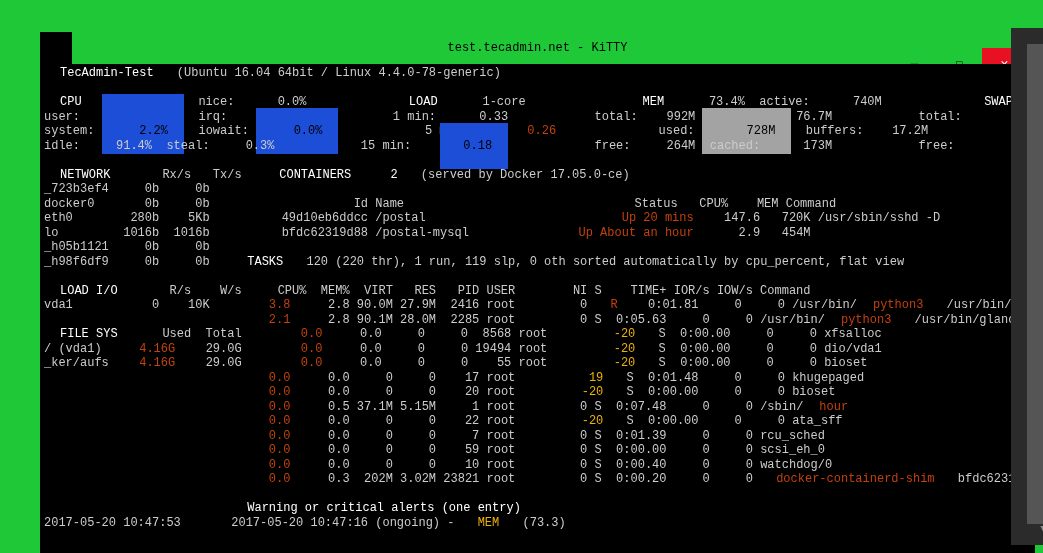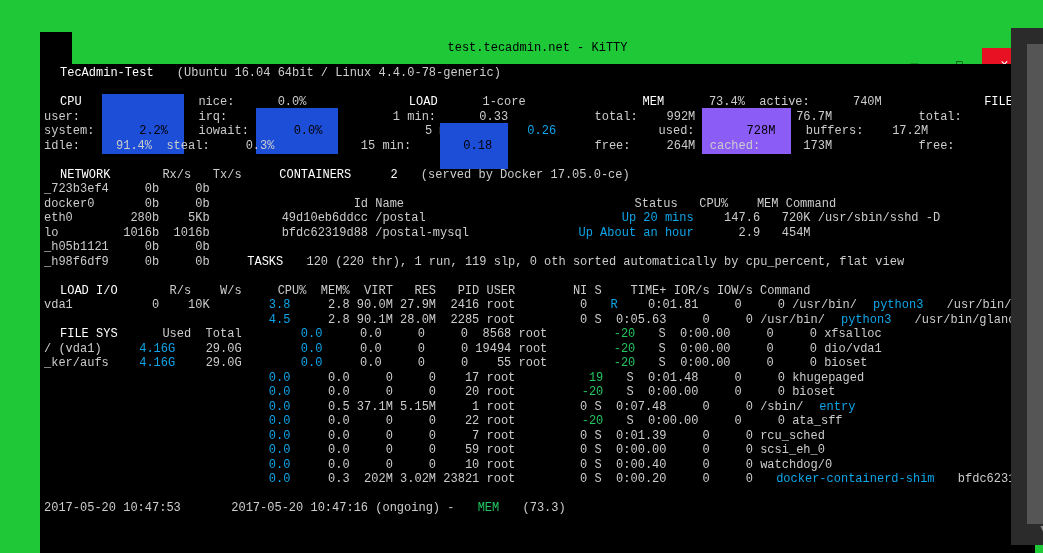--- a/index.html
+++ b/index.html
@@ -54,25 +54,25 @@
   margin: 0 8px 8px 8px;
   height: 517px;
   padding: 2px 4px;
   color: #ccc;
   line-height: 14.5px;
   white-space: pre;
   position: relative;
   overflow: hidden;
 }
 .hdr { color: #fff; font-weight: normal; }
-.green { color: #0ea5e9; }
-.magenta { color: #22c55e; }
+.green { color: #c2410c; }
+.magenta { color: #eab308; }
 .cyan { color: #ffffff; }
 .bgreen { background: #1d4ed8; color: #000; }
-.bmagenta { background: #8b5cf6; color: #000; }
+.bmagenta { background: #a3a3a3; color: #000; }
 .scrollbar {
   position: absolute;
   right: 0;
   top: 28px;
   bottom: 8px;
   width: 16px;
   background: #2b2b2b;
 }
 .scroll-arrow {
   height: 16px;
@@ -98,47 +98,48 @@
   <div class="titlebar-title">test.tecadmin.net - KiTTY</div>
   <div class="titlebar-buttons">
     <div class="titlebar-btn">─</div>
     <div class="titlebar-btn">☐</div>
     <div class="titlebar-btn close">✕</div>
   </div>
 </div>
 
 <div class="terminal" id="term"><span class="cyan">TecAdmin-Test</span> (Ubuntu 16.04 64bit / Linux 4.4.0-78-generic)                                                                       Uptime: 1:21:33
 
-<span class="hdr">CPU     </span>   8.6%  nice:      0.0%            <span class="hdr">LOAD    </span>1-core              <span class="hdr">MEM </span>   73.4%  active:      740M            <span class="hdr">FILE </span>   0.0%
+<span class="hdr">CPU     </span>   8.6%  nice:      0.0%            <span class="hdr">LOAD    </span>1-core              <span class="hdr">MEM </span>   73.4%  active:      740M            <span class="hdr">SWAP </span>   0.0%
 user:   <span class="bgreen">   6.1%</span>  irq:       0.0%            1 min:      0.33            total:    992M  inactive:   76.7M            total:       0
 system: <span class="bgreen">   2.2%</span>  iowait: <span class="bgreen">   0.0%</span>            5 min:  <span class="green">    0.26</span>            used: <span class="bmagenta">    728M</span>  buffers:    17.2M            used:        0
 idle:     91.4%  steal:     0.3%            15 min:    <span class="bgreen"> 0.18</span>            free:     264M  cached:      173M            free:        0
 
 <span class="hdr">NETWORK  </span>   Rx/s   Tx/s   <span class="hdr">CONTAINERS</span> <span class="hdr">2</span> (served by Docker 17.05.0-ce)
 _723b3ef4     0b     0b
 docker0       0b     0b                    Id Name                                Status   CPU%    MEM Command
 eth0        280b    5Kb          49d10eb6ddcc /postal                   <span class="green">      Up 20 mins</span>  147.6   720K /usr/sbin/sshd -D
 lo         1016b  1016b          bfdc62319d88 /postal-mysql       <span class="green">      Up About an hour</span>    2.9   454M 
 _h05b1121     0b     0b
 _h98f6df9     0b     0b   <span class="hdr">TASKS</span> 120 (220 thr), 1 run, 119 slp, 0 oth sorted automatically by cpu_percent, flat view
 
 <span class="hdr">LOAD I/O </span>    R/s    W/s     CPU%  MEM%  VIRT   RES   PID USER        NI S    TIME+ IOR/s IOW/s Command
 vda1           0    10K   <span class="green">   3.8</span>   2.8 90.0M 27.9M  2416 root         0 <span class="green">R</span>  0:01.81     0     0 /usr/bin/<span class="green">python3</span> /usr/bin/glanc
-                          <span class="green">   4.5</span>   2.8 90.1M 28.0M  2285 root         0 S  0:05.63     0     0 /usr/bin/<span class="green">python3</span> /usr/bin/glanc
+                          <span class="green">   2.1</span>   2.8 90.1M 28.0M  2285 root         0 S  0:05.63     0     0 /usr/bin/<span class="green">python3</span> /usr/bin/glanc
 <span class="hdr">FILE SYS </span>   Used  Total   <span class="green">   0.0</span>   0.0     0     0  8568 root      <span class="magenta"> -20</span> S  0:00.00     0     0 xfsalloc
 / (vda1) <span class="green">  4.16G</span>  29.0G   <span class="green">   0.0</span>   0.0     0     0 19494 root      <span class="magenta"> -20</span> S  0:00.00     0     0 dio/vda1
 _ker/aufs<span class="green">  4.16G</span>  29.0G   <span class="green">   0.0</span>   0.0     0     0    55 root      <span class="magenta"> -20</span> S  0:00.00     0     0 bioset
                           <span class="green">   0.0</span>   0.0     0     0    17 root      <span class="magenta">  19</span> S  0:01.48     0     0 khugepaged
                           <span class="green">   0.0</span>   0.0     0     0    20 root      <span class="magenta"> -20</span> S  0:00.00     0     0 bioset
-                          <span class="green">   0.0</span>   0.5 37.1M 5.15M     1 root         0 S  0:07.48     0     0 /sbin/<span class="green">entry</span>
+                          <span class="green">   0.0</span>   0.5 37.1M 5.15M     1 root         0 S  0:07.48     0     0 /sbin/<span class="green">hour</span>
                           <span class="green">   0.0</span>   0.0     0     0    22 root      <span class="magenta"> -20</span> S  0:00.00     0     0 ata_sff
                           <span class="green">   0.0</span>   0.0     0     0     7 root         0 S  0:01.39     0     0 rcu_sched
                           <span class="green">   0.0</span>   0.0     0     0    59 root         0 S  0:00.00     0     0 scsi_eh_0
                           <span class="green">   0.0</span>   0.0     0     0    10 root         0 S  0:00.40     0     0 watchdog/0
                           <span class="green">   0.0</span>   0.3  202M 3.02M 23821 root         0 S  0:00.20     0     0 <span class="green">docker-containerd-shim</span> bfdc6231
 
+                          <span class="hdr">Warning or critical alerts (one entry)</span>
 2017-05-20 10:47:53       2017-05-20 10:47:16 (ongoing) - <span class="magenta">MEM</span> (73.3)</div>
 
 <div class="scrollbar">
   <div class="scroll-arrow">▲</div>
   <div class="scroll-thumb"></div>
   <div class="scroll-arrow" style="position:absolute;bottom:0;width:100%">▼</div>
 </div>
 
 </body></html>

